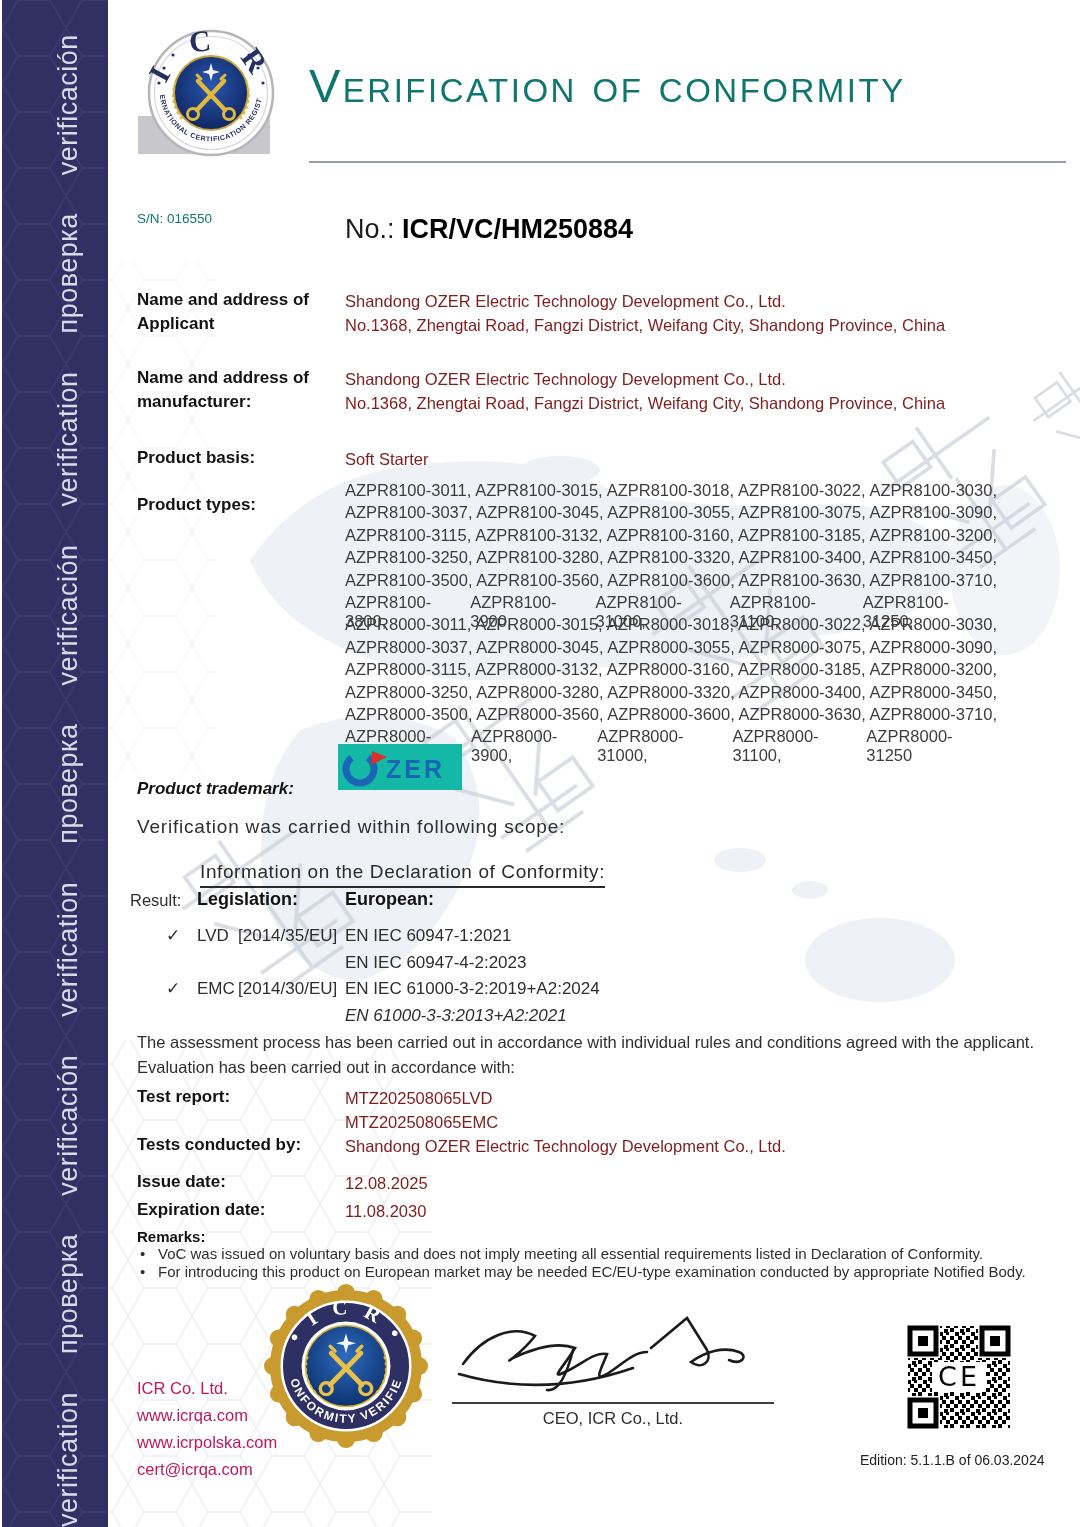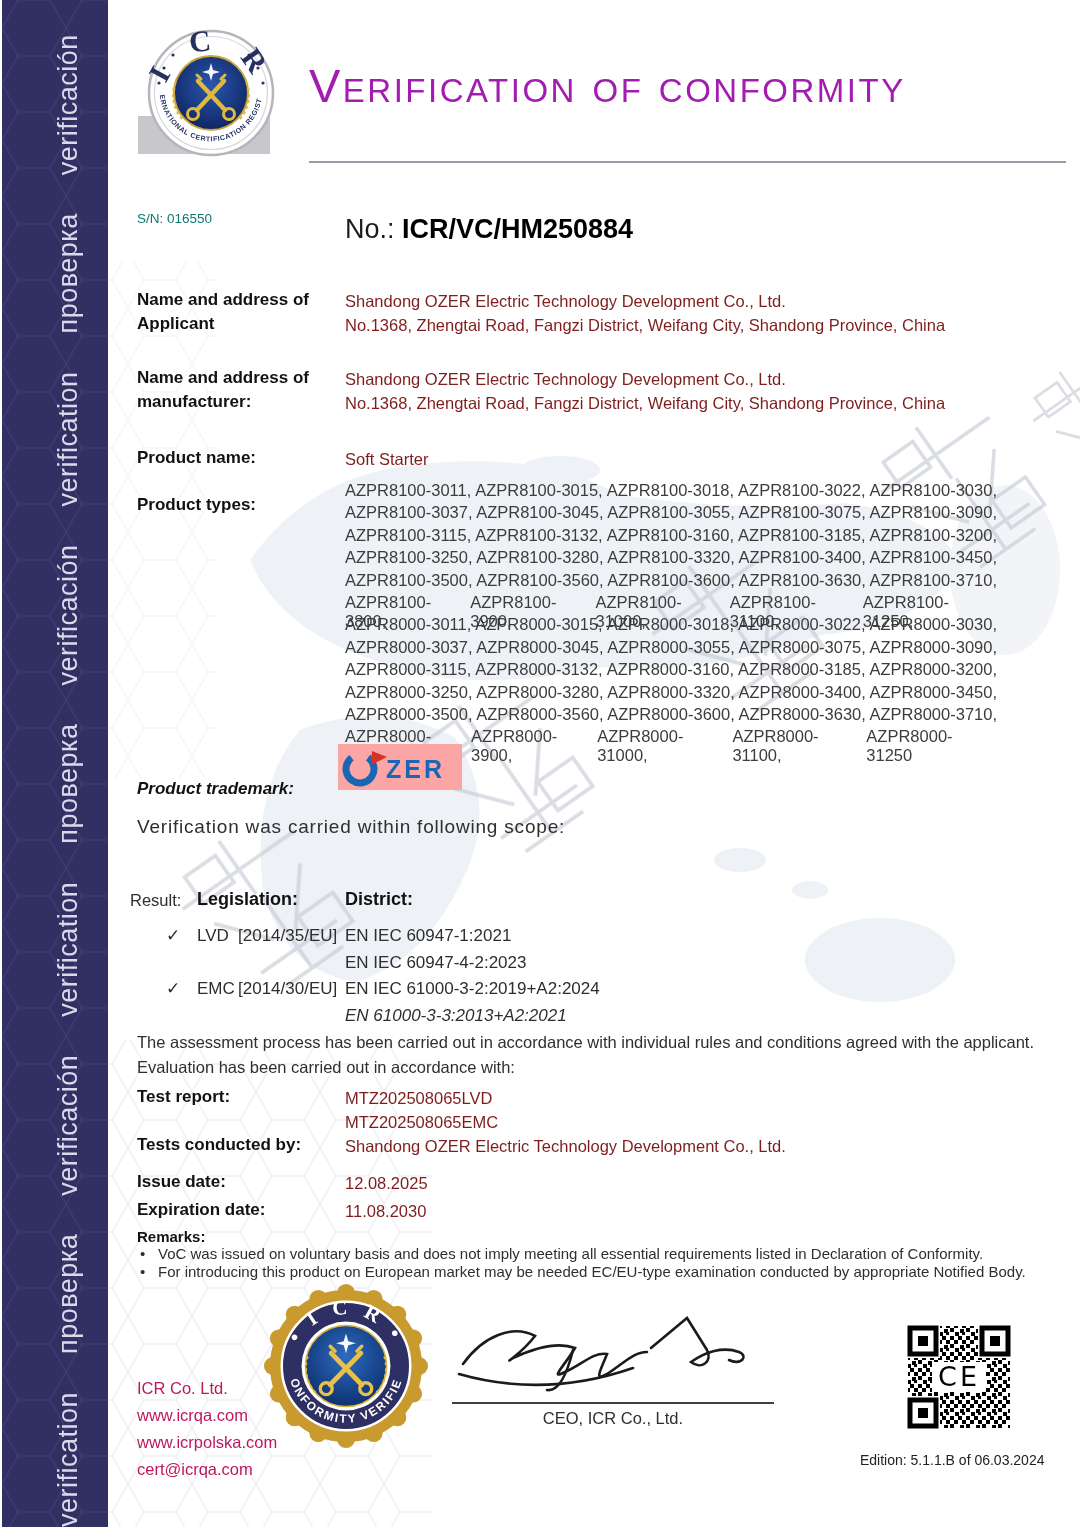--- a/index.html
+++ b/index.html
@@ -12,30 +12,30 @@
   .sidebar{position:absolute;left:2px;top:0;width:106px;height:1527px;background:#322f63;z-index:2;overflow:hidden;}
   .sidebar svg{position:absolute;left:0;top:0;}
   .vtext{position:absolute;left:30px;top:1527px;width:1527px;height:72px;
          transform:rotate(-90deg);transform-origin:0 0;line-height:72px;
          font-size:27px;font-weight:500;letter-spacing:.5px;word-spacing:30px;
          color:#d9d9ea;white-space:nowrap;}
   
   .content{position:absolute;left:0;top:0;width:1080px;height:1527px;z-index:3;}
   .graystripe{position:absolute;left:138px;top:116px;width:132px;height:38px;background:#c7c7cc;}
   .title{position:absolute;left:309px;top:58px;font-variant:small-caps;font-size:47px;
-         letter-spacing:2.5px;color:#a21caf;white-space:nowrap;}
+         letter-spacing:2.5px;color:#0f766e;white-space:nowrap;}
   .title-rule{position:absolute;left:309px;top:161px;width:757px;height:2px;background:#979da6;}
   .sn{position:absolute;left:137px;top:211px;font-size:13.5px;color:#0f766e;}
   .no-line{position:absolute;left:345px;top:214px;font-size:27px;color:#1c1c1c;}
   .no-line b{font-weight:bold;color:#000;}
   .lbl{position:absolute;left:137px;width:205px;font-size:17px;font-weight:bold;color:#121212;line-height:24px;}
   .val{position:absolute;left:345px;width:665px;font-size:16.5px;color:#7f1d1d;line-height:24px;}
   .pt-grid{position:absolute;left:345px;top:481px;width:652px;}
   .pt-row{display:flex;justify-content:space-between;height:22.4px;font-size:16.5px;color:#3c3c3c;}
-  .tm-box{position:absolute;left:338px;top:744px;width:124px;height:46px;background:#fca5a5;}
+  .tm-box{position:absolute;left:338px;top:744px;width:124px;height:46px;background:#14b8a6;}
   .scope{position:absolute;left:137px;top:816px;font-size:19px;letter-spacing:.8px;color:#2f2f2f;}
   .doc-head{position:absolute;left:200px;top:861px;font-size:19px;letter-spacing:.6px;color:#2c2c2c;
             border-bottom:2px solid #2a2a2a;padding-bottom:3px;}
   .col-result{position:absolute;left:130px;top:891px;font-size:16.5px;color:#2e2e2e;}
   .col-leg{position:absolute;left:197px;top:889px;font-size:18px;font-weight:bold;color:#121212;}
   .col-std{position:absolute;left:345px;top:889px;font-size:18px;font-weight:bold;color:#121212;}
   .chk{position:absolute;left:166px;font-size:17px;color:#2e2e2e;}
   .leg-name{position:absolute;left:197px;font-size:17px;color:#2e2e2e;}
   .leg-dir{position:absolute;left:238px;font-size:17px;color:#2e2e2e;}
   .std{position:absolute;left:345px;font-size:17px;color:#2e2e2e;}
@@ -158,21 +158,21 @@
 
     <div class="lbl" style="top:366px;">
       <div>Name and address of</div>
         <div>manufacturer:</div>
     </div>
     <div class="val" style="top:367px;">
       <div>Shandong OZER Electric Technology Development Co., Ltd.</div>
         <div>No.1368, Zhengtai Road, Fangzi District, Weifang City, Shandong Province, China</div>
     </div>
 
-    <div class="lbl" style="top:446px;">Product name:</div>
+    <div class="lbl" style="top:446px;">Product basis:</div>
     <div class="val" style="top:447px;">Soft Starter</div>
 
     <div class="lbl" style="top:493px;">Product types:</div>
     <div class="pt-grid">
       <div class="pt-row">
           <span>AZPR8100-3011,</span>
           <span>AZPR8100-3015,</span>
           <span>AZPR8100-3018,</span>
           <span>AZPR8100-3022,</span>
           <span>AZPR8100-3030,</span>
@@ -260,23 +260,24 @@
     <div class="tm-box">
       <svg width="124" height="46" viewBox="0 0 124 46" xmlns="http://www.w3.org/2000/svg">
         <circle cx="22" cy="25" r="14" fill="none" stroke="#1a66b4" stroke-width="7" stroke-dasharray="70 18" transform="rotate(-55 22 25)"></circle>
         <polygon points="34,7 49,13 33,21" fill="#d63227"></polygon>
         <text x="48" y="34" font-size="25" font-weight="bold" fill="#1a66b4" letter-spacing="3" font-family="'Liberation Sans',sans-serif">ZER</text>
       </svg>
     </div>
 
     <div class="scope">Verification was carried within following scope:</div>
 
+    <div class="doc-head">Information on the Declaration of Conformity:</div>
     <div class="col-result">Result:</div>
     <div class="col-leg">Legislation:</div>
-    <div class="col-std">District:</div>
+    <div class="col-std">European:</div>
 
     <div class="chk" style="top:925px;">✓</div>
     <div class="leg-name" style="top:926px;">LVD</div>
     <div class="leg-dir" style="top:926px;">[2014/35/EU]</div>
     <div class="std" style="top:926px;">EN IEC 60947-1:2021</div>
     <div class="std" style="top:953px;">EN IEC 60947-4-2:2023</div>
 
     <div class="chk" style="top:978px;">✓</div>
     <div class="leg-name" style="top:979px;">EMC</div>
     <div class="leg-dir" style="top:979px;">[2014/30/EU]</div>

